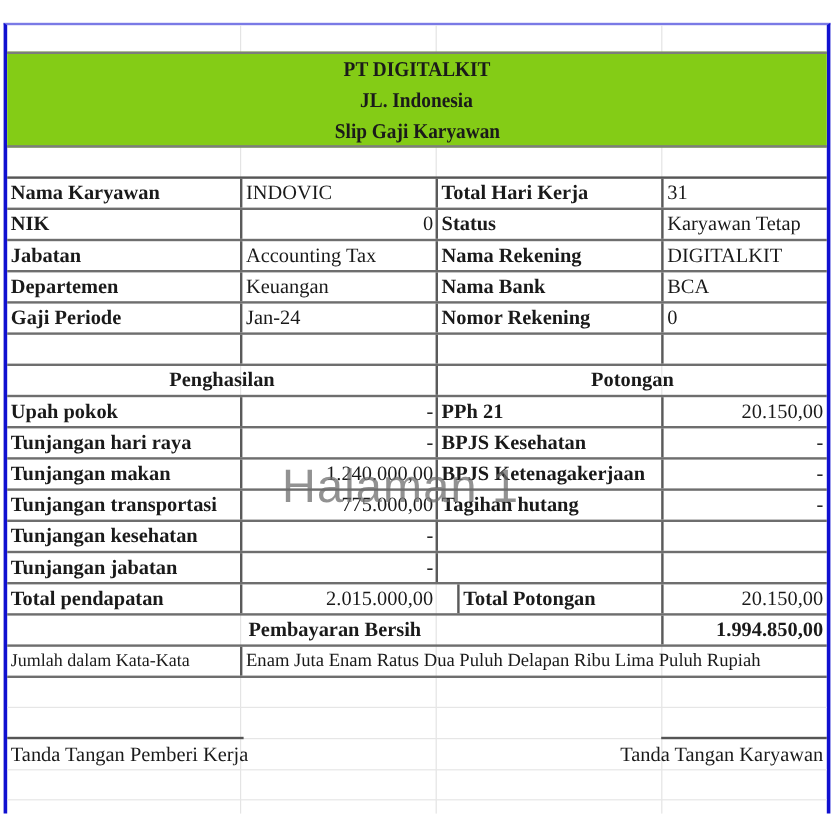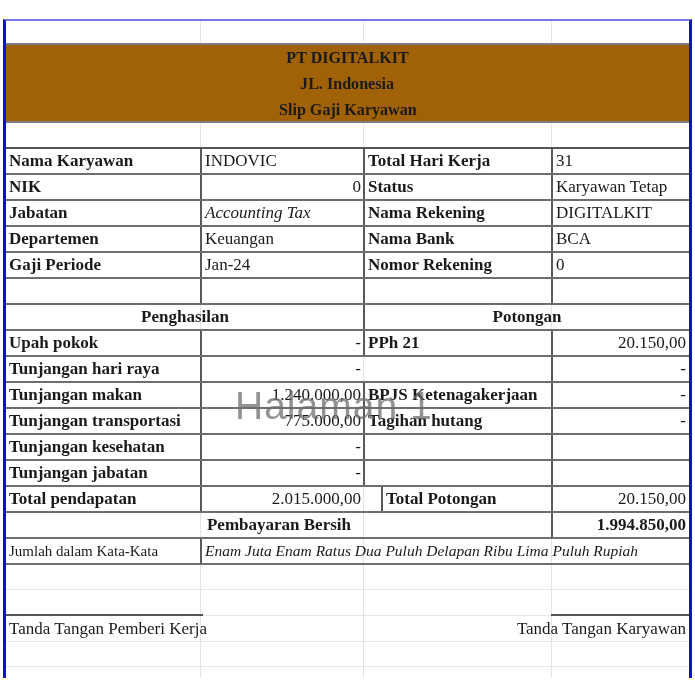--- a/index.html
+++ b/index.html
@@ -3,28 +3,28 @@
 <meta charset="utf-8">
 <style>
   html, body { margin:0; padding:0; background:#ffffff; }
   body { width:695px; height:695px; position:relative; overflow:hidden;
          font-family:"Liberation Serif", "DejaVu Serif", serif; color:#1a1a1a; }
   .sheet { position:absolute; left:3px; top:19px; width:689px; height:659px;
            border-left:3px solid #1010d0; border-right:3px solid #1010d0;
            border-top:2px solid #7a7ae6; box-sizing:border-box; }
   .gridline-v { position:absolute; top:0; bottom:0; width:1px; background:#e4e4e4; }
   .row { position:absolute; left:0; right:0; box-sizing:border-box; }
-  .title-band { top:22px; height:80px; background:#a16207;
+  .title-band { top:22px; height:80px; background:#84cc16;
                 border-top:2px solid #7d7d7d; border-bottom:2px solid #7d7d7d;
                 display:flex; flex-direction:column; align-items:center; justify-content:center; }
   .title-band div { font-weight:bold; font-size:17.5px; line-height:26px; transform:scaleX(0.92); }
   .cell { position:absolute; top:0; bottom:0; box-sizing:border-box; padding:0 3px;
           display:flex; align-items:center; white-space:nowrap; overflow:hidden; font-size:17px; }
   .b { font-weight:bold; }
-  .i { font-style:italic; }
+  .i { }
   .r { justify-content:flex-end; }
   .c { justify-content:center; }
   .lined { border-bottom:2px solid #6e6e6e; }
   .vl { border-left:2px solid #5a5a5a; }
   .hline { position:absolute; height:2px; background:#555; }
   .light { border-bottom:1px solid #e6e6e6; }
   .watermark { position:absolute; left:232px; top:382px; font-family:"Liberation Sans", sans-serif;
                font-size:39px; color:rgba(110,110,110,0.75); letter-spacing:1px; pointer-events:none; }
 </style>
 </head>
@@ -88,20 +88,21 @@
 
   <div class="row lined" style="top:310px;height:26px">
     <div class="cell b" style="left:0;width:195px">Upah pokok</div>
     <div class="cell vl r" style="left:194px;width:164px">-</div>
     <div class="cell b vl" style="left:357px;width:189px">PPh 21</div>
     <div class="cell vl r" style="left:545px;width:138px">20.150,00</div>
   </div>
   <div class="row lined" style="top:336px;height:26px">
     <div class="cell b" style="left:0;width:195px">Tunjangan hari raya</div>
     <div class="cell vl r" style="left:194px;width:164px">-</div>
+    <div class="cell b vl" style="left:357px;width:189px">BPJS Kesehatan</div>
     <div class="cell vl r" style="left:545px;width:138px">-</div>
   </div>
   <div class="row lined" style="top:362px;height:26px">
     <div class="cell b" style="left:0;width:195px">Tunjangan makan</div>
     <div class="cell vl r" style="left:194px;width:164px">1.240.000,00</div>
     <div class="cell b vl" style="left:357px;width:211px">BPJS Ketenagakerjaan</div>
     <div class="cell vl r" style="left:545px;width:138px">-</div>
   </div>
   <div class="row lined" style="top:388px;height:26px">
     <div class="cell b" style="left:0;width:195px">Tunjangan transportasi</div>

